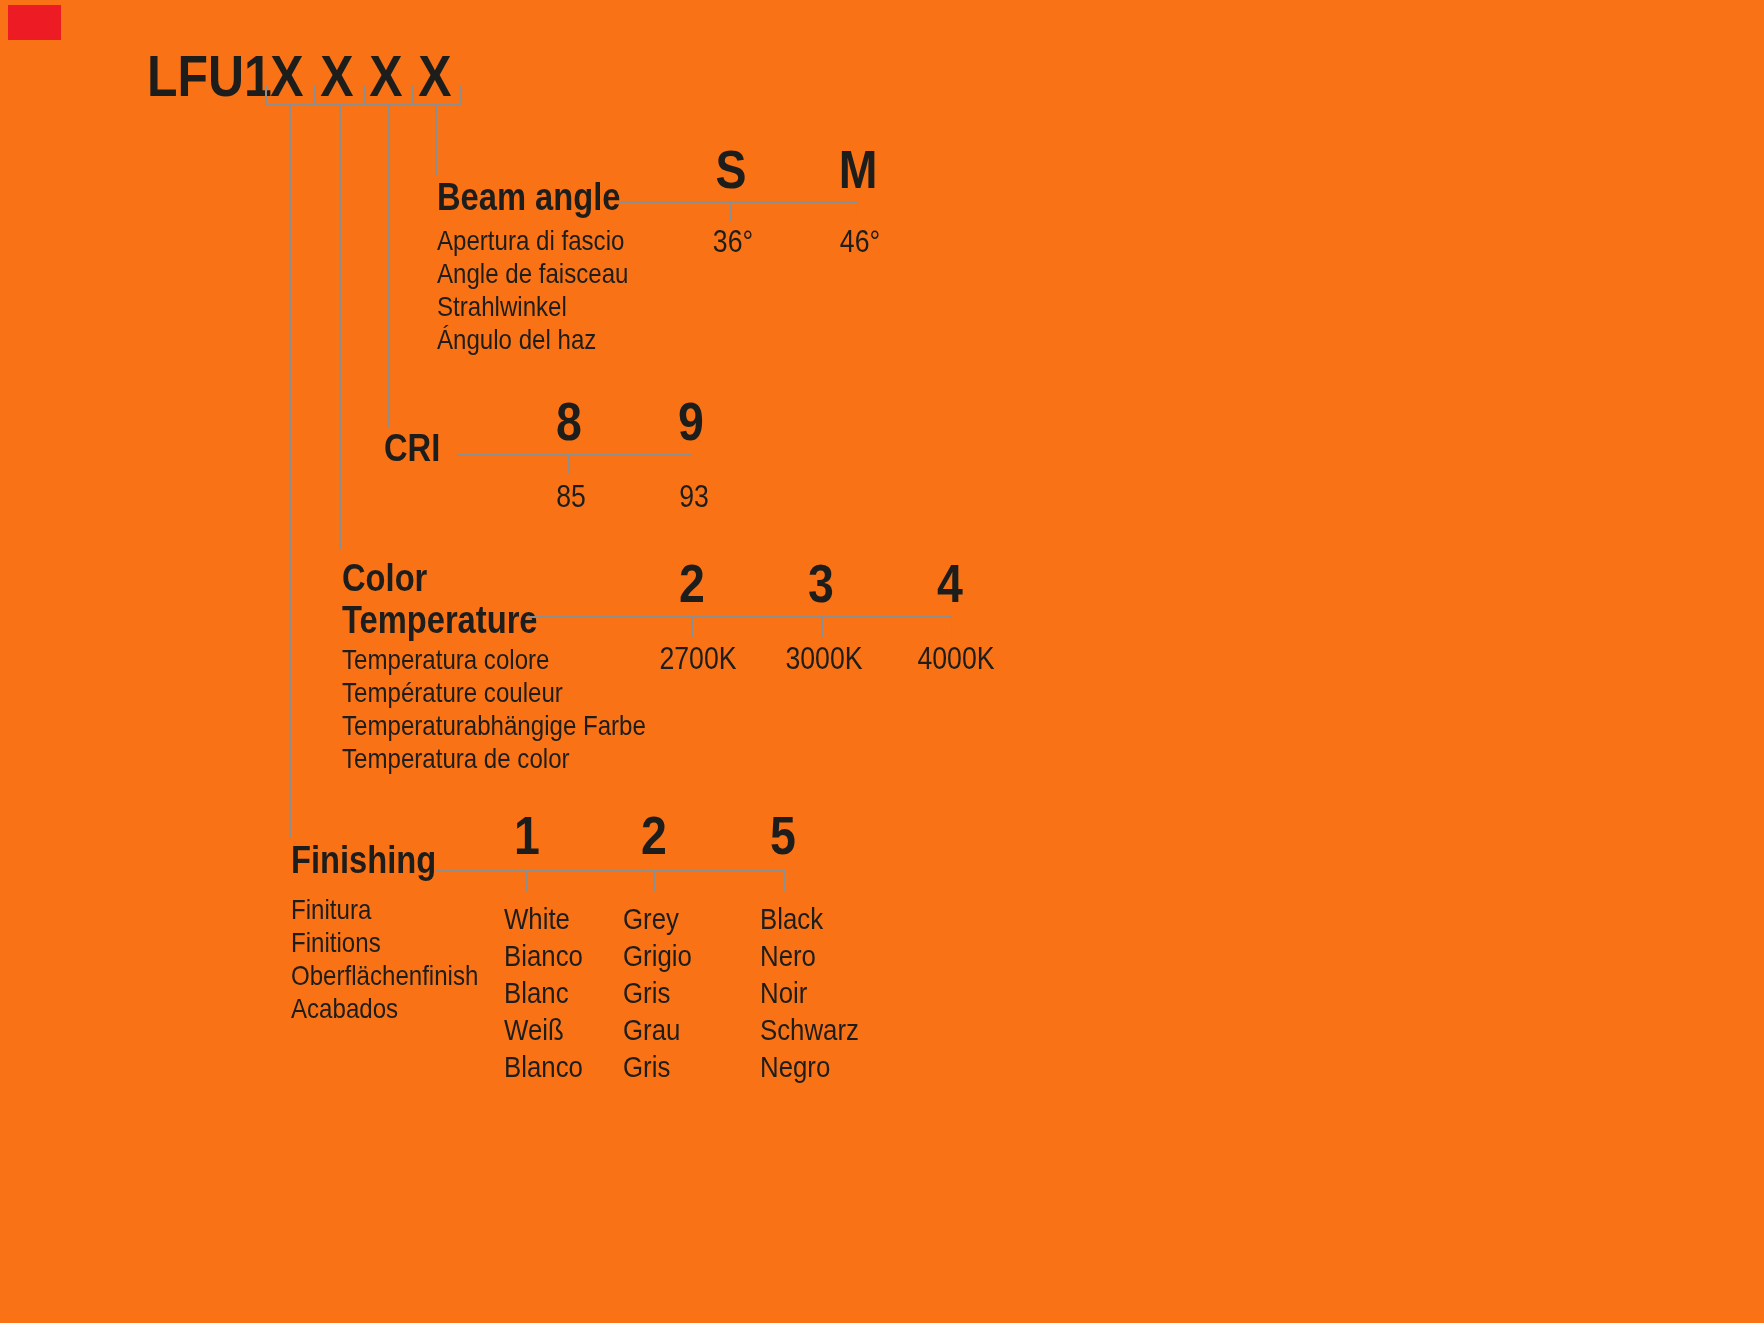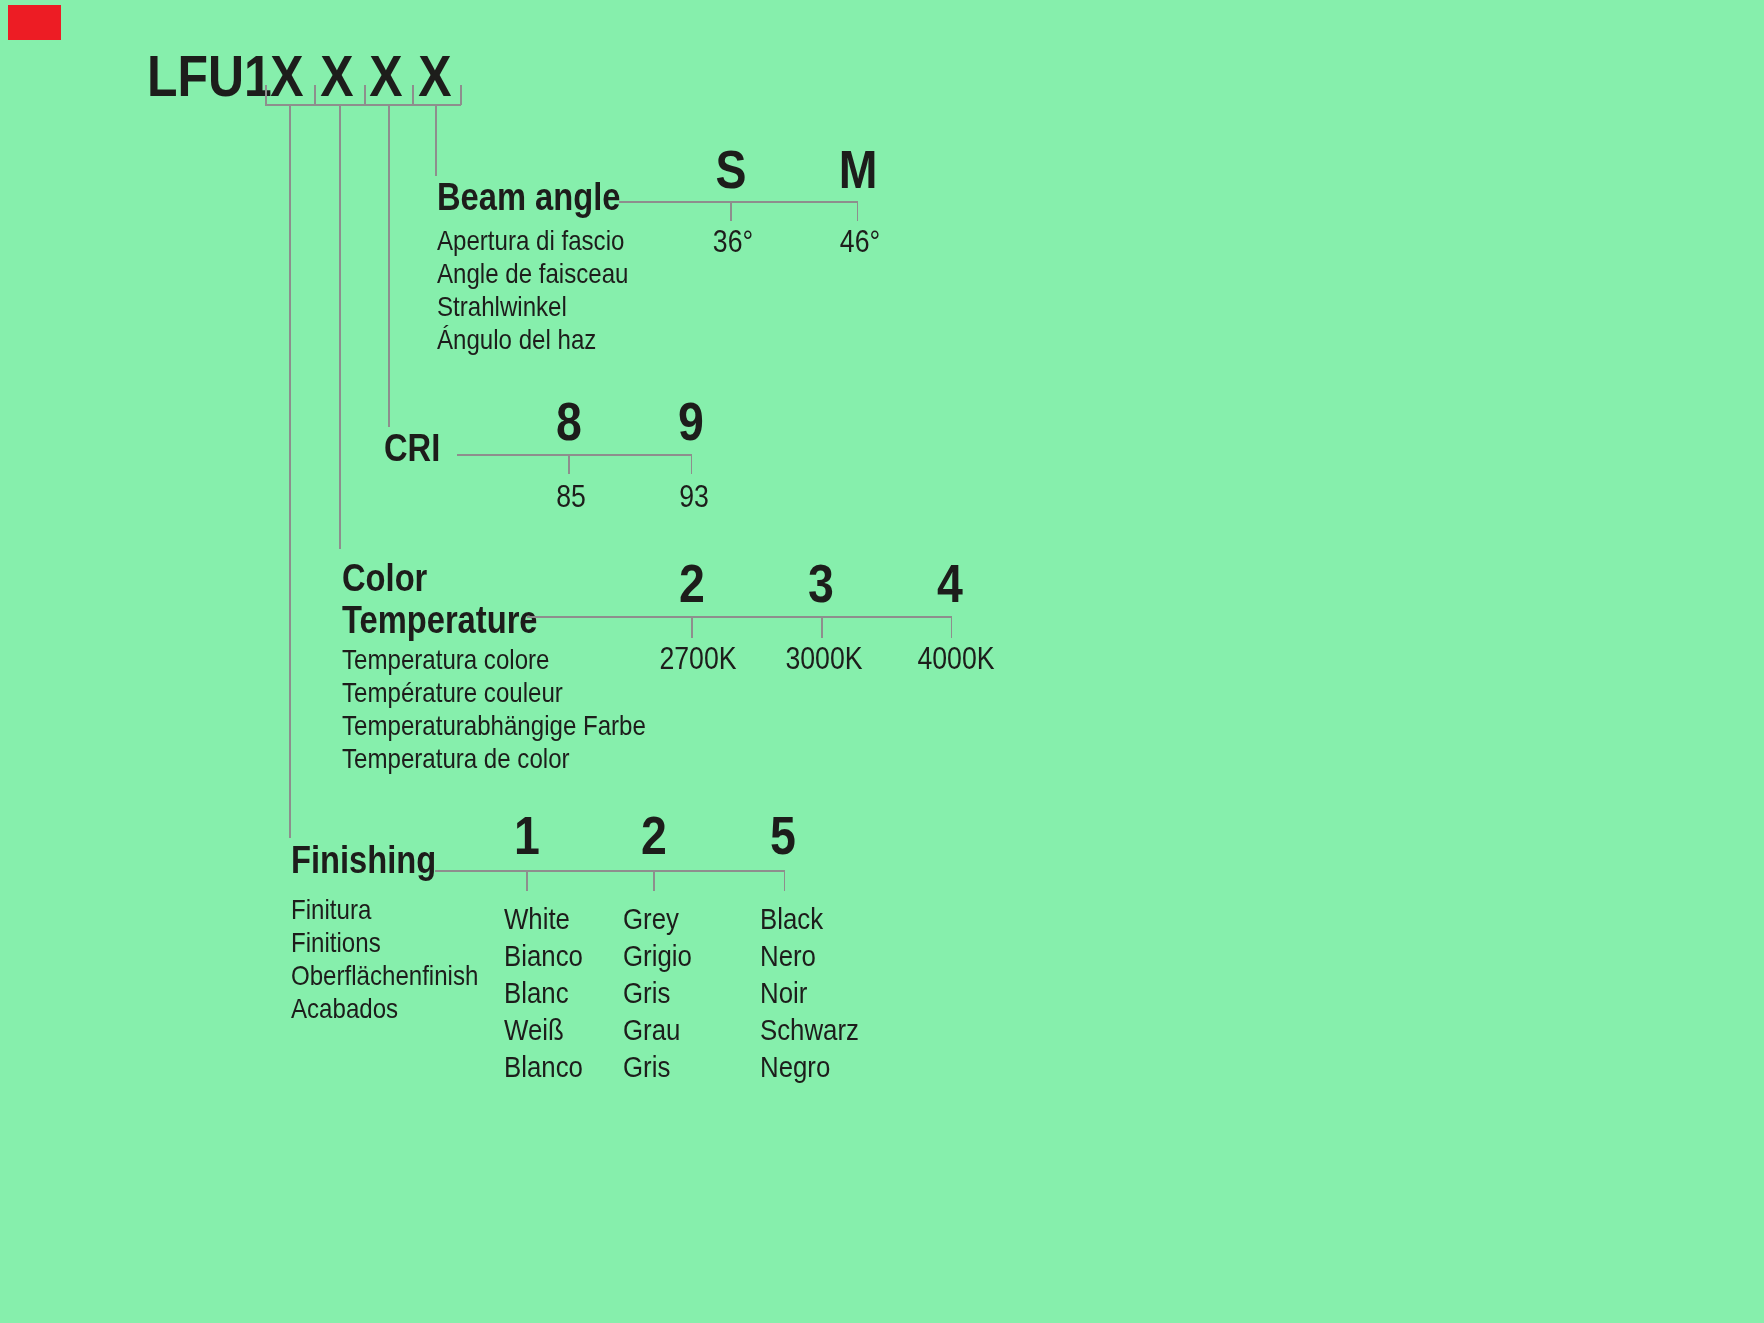--- a/index.html
+++ b/index.html
@@ -1,17 +1,17 @@
 <!DOCTYPE html>
 <html><head>
 <meta charset="utf-8">
 <style>
   html,body{margin:0;padding:0;background:#ffffff;}
   .canvas{
-    position:relative;width:1764px;height:1323px;background:#86efac;
+    position:relative;width:1764px;height:1323px;background:#f97316;
     font-family:"Liberation Sans", sans-serif;color:#1d1d1b;overflow:hidden;
   }
   .abs{position:absolute;}
   .ln{position:absolute;background:#8e8e8d;}
   .title{font-weight:bold;font-size:58px;line-height:58px;white-space:nowrap;
          transform:scaleX(0.86);transform-origin:0 0;}
   .xchar{position:absolute;font-weight:bold;font-size:58px;line-height:58px;
          width:60px;text-align:center;transform:scaleX(0.86);}
   .lbl{position:absolute;font-weight:bold;font-size:38px;line-height:42px;
        white-space:nowrap;transform:scaleX(0.86);transform-origin:0 0;}

